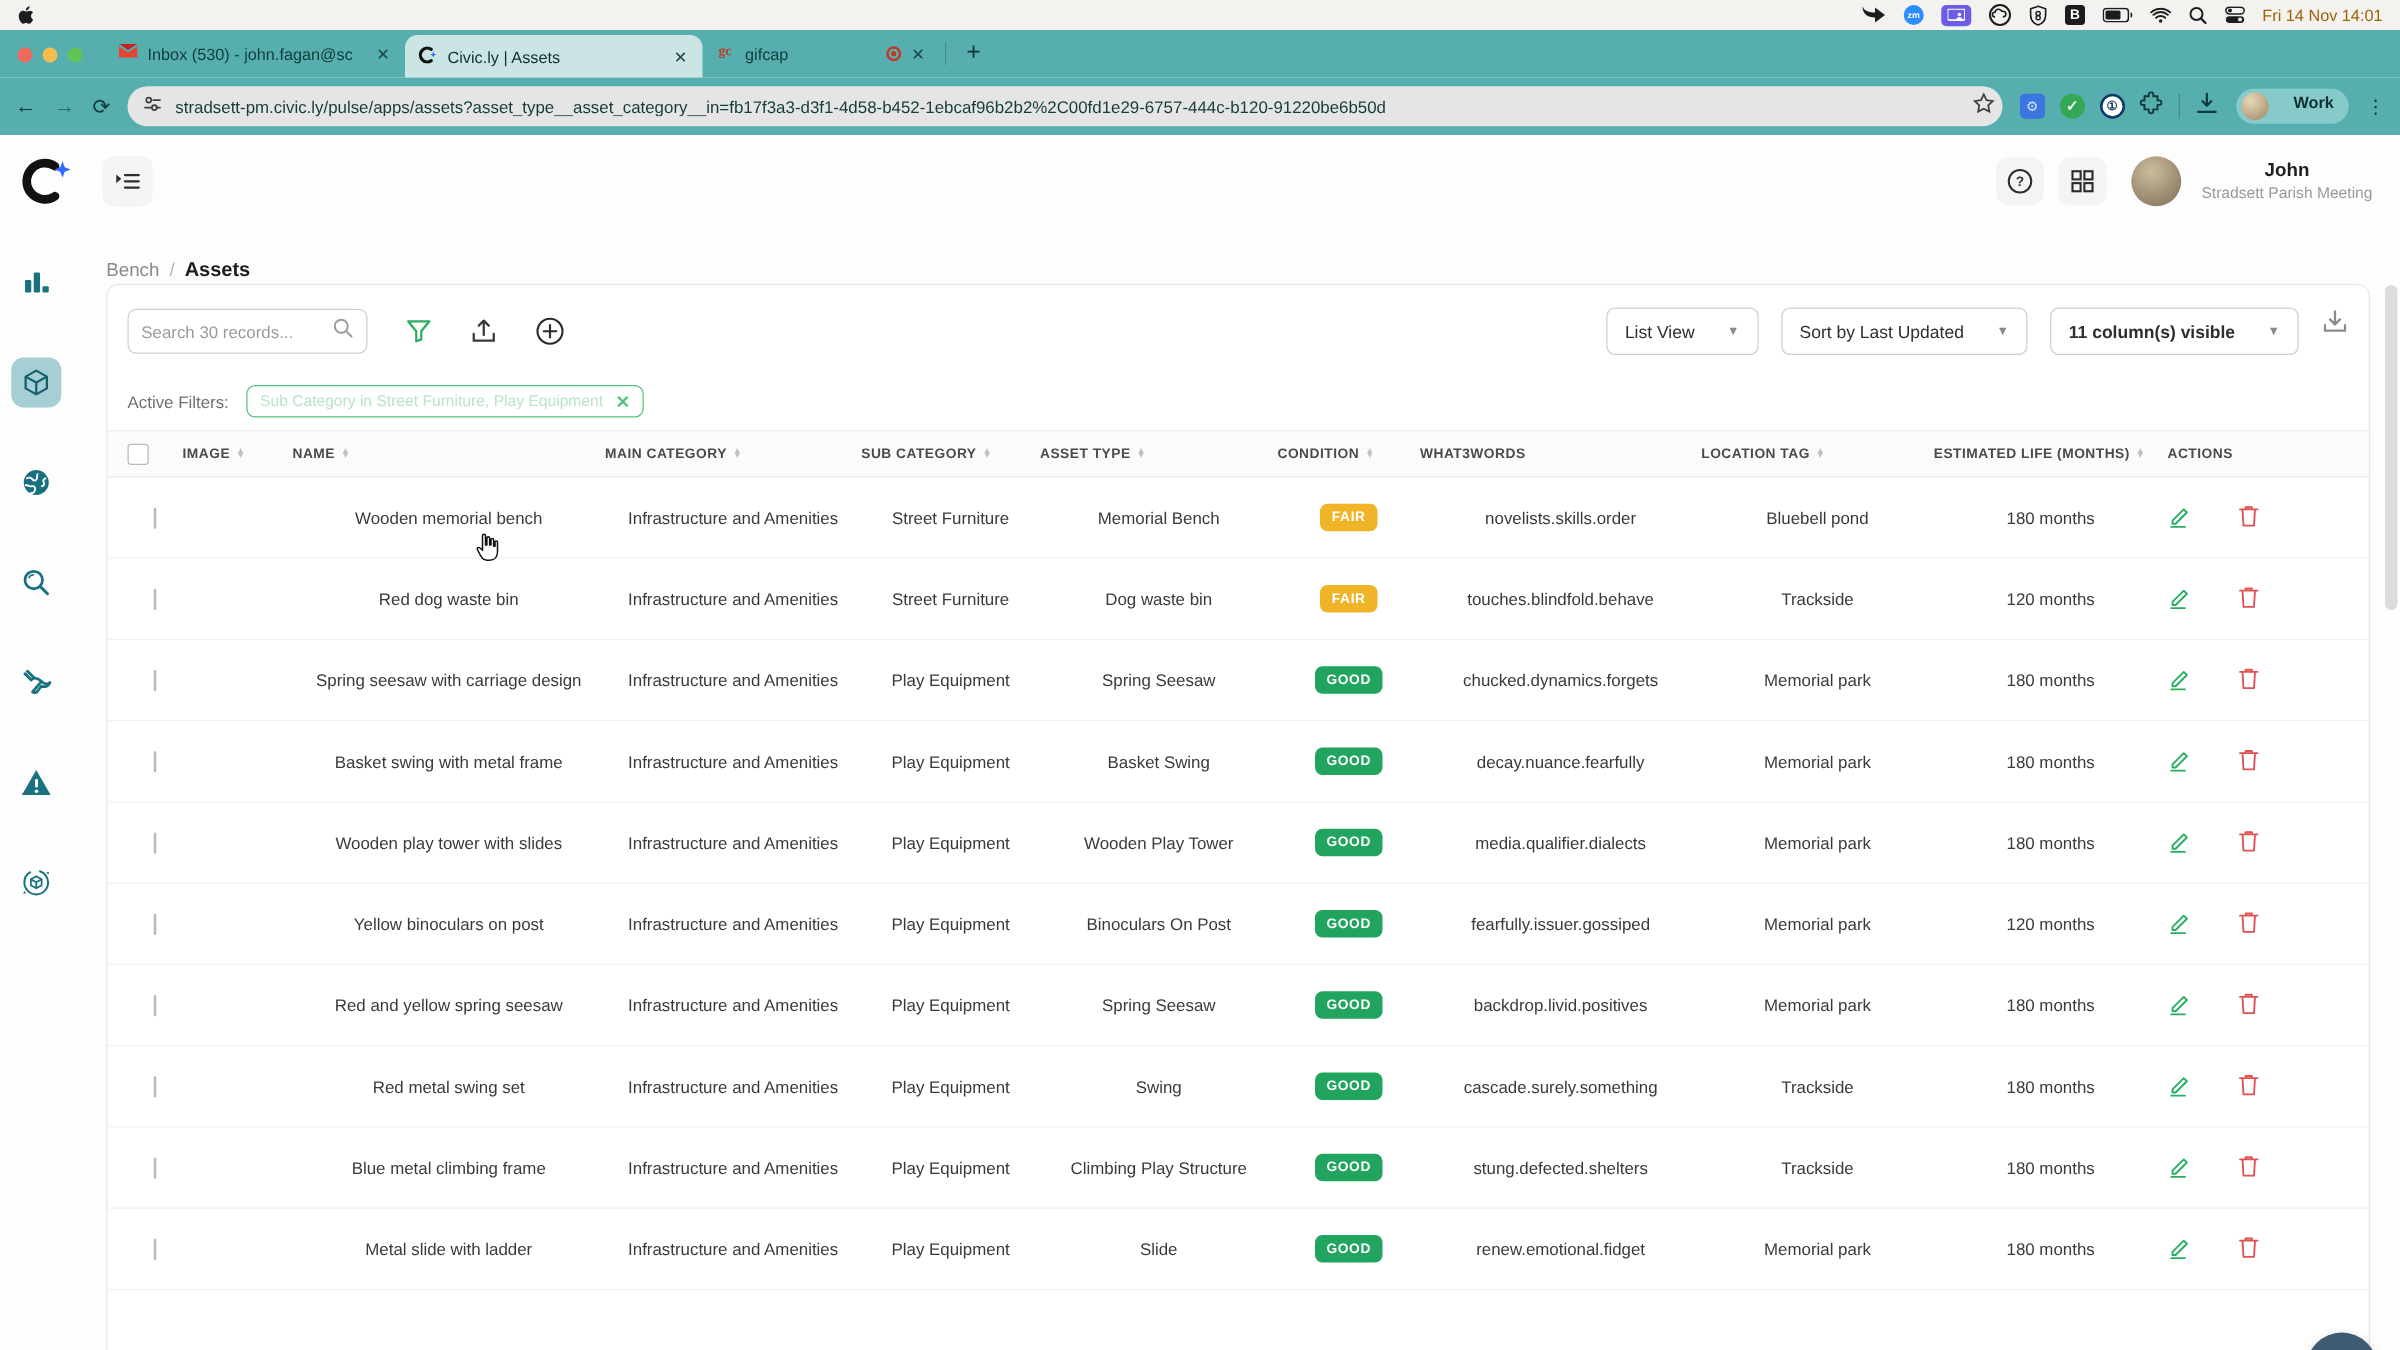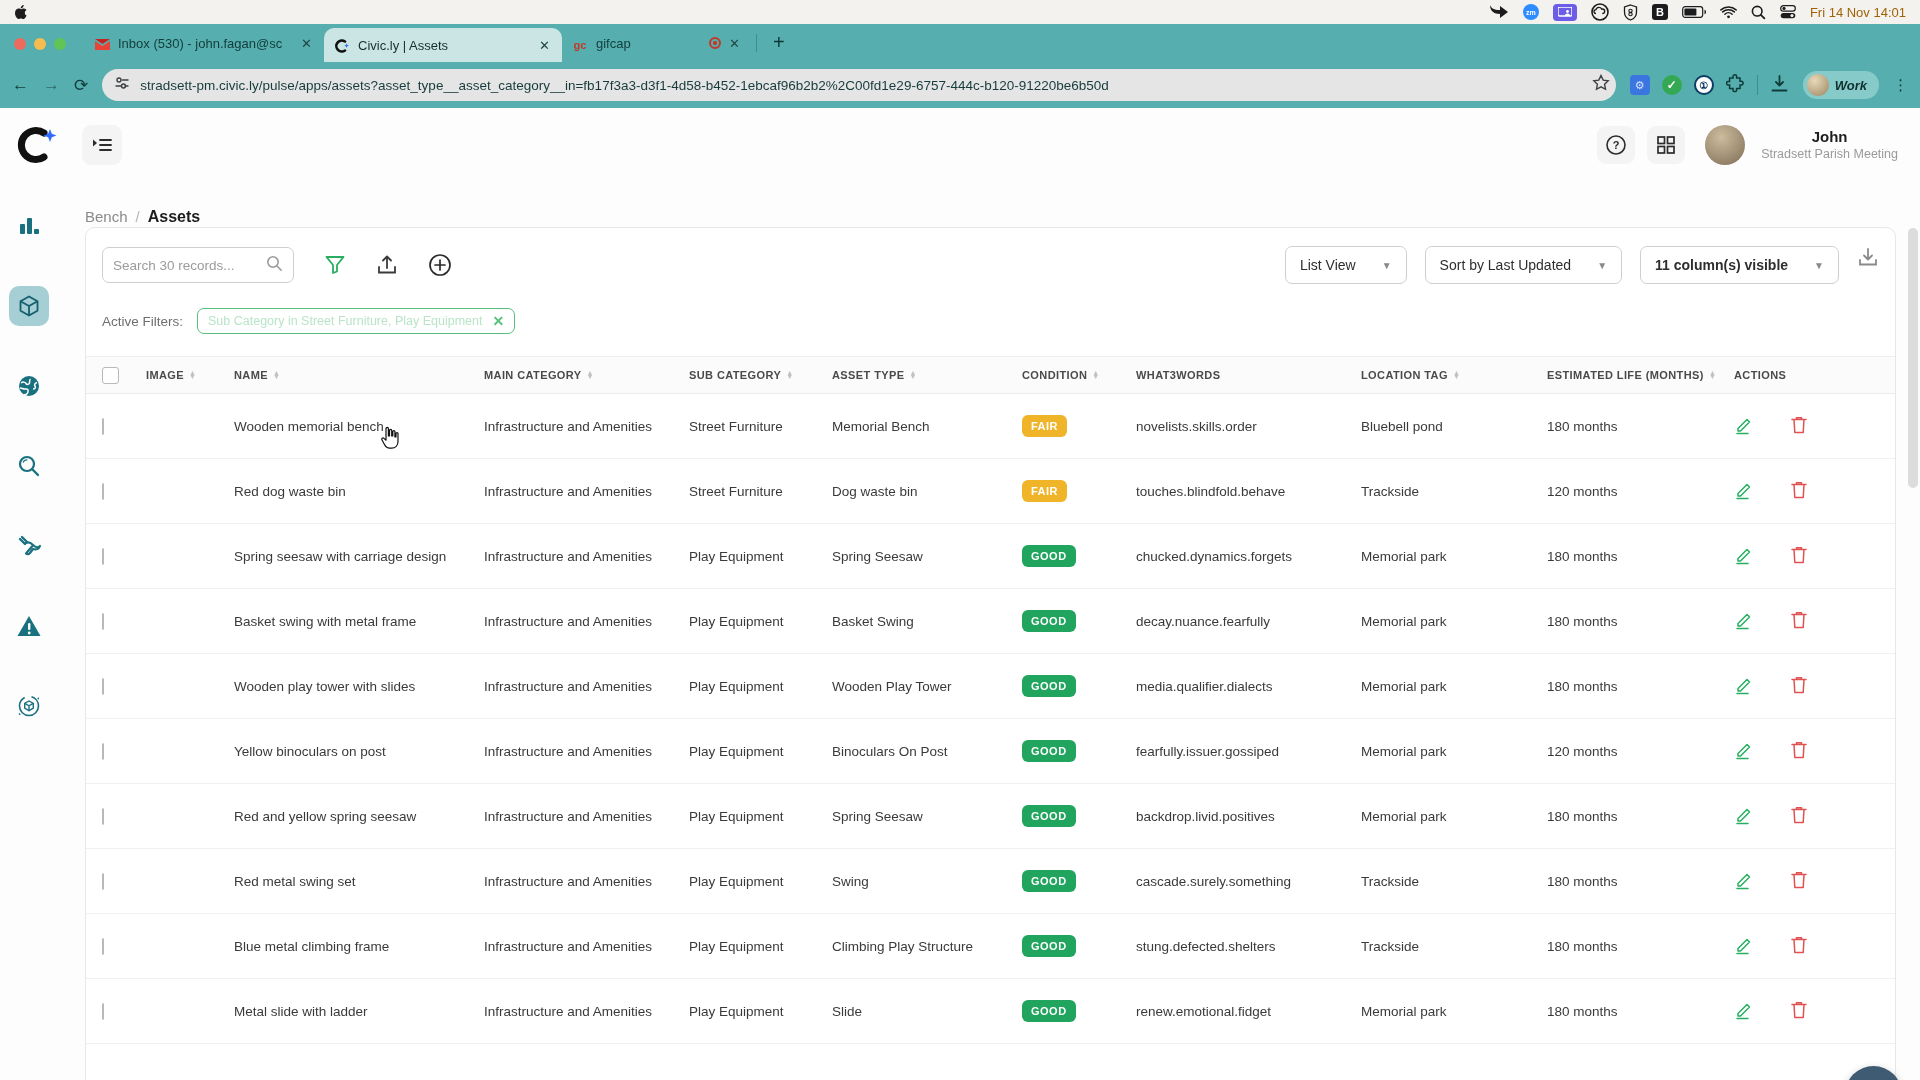--- a/index.html
+++ b/index.html
@@ -18,39 +18,39 @@
   .bp-badge { width:16px; height:16px; border-radius:3px; background:#1c1c1e; color:#fff; font-size:11px; font-weight:bold; display:flex; align-items:center; justify-content:center; }
 
   
   .tabstrip { height:38px; background:#56afae; display:flex; align-items:flex-end; padding:0 8px; }
   .traffic { display:flex; gap:8px; align-items:center; margin:0 18px 12px 6px; }
   .tl { width:12px; height:12px; border-radius:50%; }
   .tl.r { background:#ee6a5f; } .tl.y { background:#f5bd4f; } .tl.g { background:#61c454; }
   .tab { height:34px; display:flex; align-items:center; padding:0 10px; font-size:13px; color:#123c3c; width:240px; }
   .tab.inactive { border-radius:8px; margin-bottom:2px; }
   .tab.active { background:#cbe5e5; border-radius:10px 10px 0 0; color:#13302f; width:238px; }
-  .tab .favicon { width:16px; height:16px; margin-right:8px; display:flex; align-items:flex-end; justify-content:center; flex:none; }
+  .tab .favicon { width:16px; height:16px; margin-right:8px; display:flex; align-items:flex-start; justify-content:center; flex:none;font-family:Liberation Serif, serif; }
   .tab .tab-title { flex:1; white-space:nowrap; overflow:hidden; }
   .tab .tab-close { color:#1f4747; font-size:13px; padding:0 2px; flex:none; }
   .tab.small { width:190px; }
   .rec-dot { width:12px; height:12px; border:2px solid #c0392b; border-radius:50%; background:radial-gradient(circle,#c0392b 35%,transparent 40%); margin-right:6px; flex:none; }
   .newtab { color:#0e3535; font-size:20px; margin:0 0 8px 12px; }
   .tabdivider { width:1px; height:18px; background:#3f8d8c; margin:0 4px 10px 4px; }
 
   
   .urlrow { height:46px; background:#56afae; display:flex; align-items:center; padding:0 12px; gap:14px; }
   .navbtn { font-size:17px; color:#103b3b; }
   .navbtn.fwd { color:#2e6b6b; }
   .urlpill { flex:1; height:32px; background:#e5e5e5; border-radius:16px; display:flex; align-items:center; padding:0 6px 0 12px; gap:10px; min-width:0; }
   .url-text { font-size:13.5px; color:#173b3b; white-space:nowrap; overflow:hidden; flex:1; }
   .ext-icons { display:flex; align-items:center; gap:12px; }
   .ext-gear { width:20px; height:20px; border-radius:4px; background:#3b76e0; display:flex; align-items:center; justify-content:center; color:#cfe0ff; font-size:11px; }
   .ext-check { width:20px; height:20px; border-radius:50%; background:#34a853; display:flex; align-items:center; justify-content:center; color:#fff; font-size:12px; font-weight:bold; }
   .ext-1p { width:20px; height:20px; border-radius:50%; border:2px solid #0e3b63; display:flex; align-items:center; justify-content:center; color:#0e3b63; font-weight:bold; font-size:10px; background:#fff; }
-  .profile-pill { display:flex; align-items:center; gap:6px; background:#86cbca; border-radius:16px; padding:3px 12px 3px 4px;font-style:italic; }
+  .profile-pill { display:flex; gap:20px; background:#86cbca; border-radius:16px; padding:3px 12px 3px 4px; }
   .profile-pill .pav { width:22px; height:22px; border-radius:50%; background:radial-gradient(circle at 35% 30%,#e8d9b8,#9c8563); }
   .profile-pill .plabel { font-size:13px; color:#10302f; font-weight:bold; }
   .kebab { color:#10302f; font-size:15px; letter-spacing:0; }
 
   
   .appwrap { position:relative; height:972px; background:#fdfdfd; }
   .appheader { height:74px; display:flex; align-items:center; padding:0 22px 0 14px; }
   .logo { display:flex; align-items:flex-start; margin-right:22px; }
   .toggle-btn { width:40px; height:40px; background:#f4f4f4; border-radius:9px; display:flex; align-items:center; justify-content:center; }
   .appheader-right { margin-left:auto; display:flex; align-items:center; gap:12px; }
@@ -81,21 +81,21 @@
   .dd .caret { color:#8a8a8a; font-size:10px; }
   .dd.bold { font-weight:bold; }
 
   .filters-row { display:flex; align-items:center; gap:14px; padding:24px 16px 0 16px; }
   .filters-label { font-size:13.5px; color:#6f6f6f; }
   .filter-chip { border:1.5px solid #57c07e; border-radius:7px; height:26px; display:flex; align-items:center; gap:10px; padding:0 10px; min-width:300px; }
   .filter-chip .chip-text { font-size:12.5px; color:#b9e4c8; white-space:nowrap; }
   .filter-chip .chip-x { color:#57c07e; font-size:14px; font-weight:bold; }
 
   
-  .tablewrap { margin-top:22px; }
+  .tablewrap { margin-top:10px;text-align:center; }
   .tgrid { display:grid; grid-template-columns:44px 88px 250px 205px 143px 190px 114px 225px 186px 187px 1fr; align-items:center; padding-left:16px; }
   .thead { height:38px; background:#fbfbfb; border-top:1px solid #efefef; border-bottom:1px solid #ececec; }
   .th { font-size:11px; font-weight:bold; color:#4a4a4a; letter-spacing:.4px; display:flex; align-items:center; gap:5px; }
   .sortarrows { display:flex; flex-direction:column; line-height:.55; color:#c2c2c2; font-size:7px; }
   .trow { height:65px; border-bottom:1px solid #f1f1f1; font-size:13.5px; color:#3a3a3a; }
   .cb { width:17px; height:17px; border:1.5px solid #b9b9b9; border-radius:3px; background:#fff; }
   .thumb { width:40px; height:40px; border-radius:7px; }
   .badge { display:inline-block; padding:5px 9px; border-radius:6px; color:#fff; font-size:11px; font-weight:bold; letter-spacing:.5px; }
   .actions-cell { display:flex; gap:36px; align-items:center; }
 

